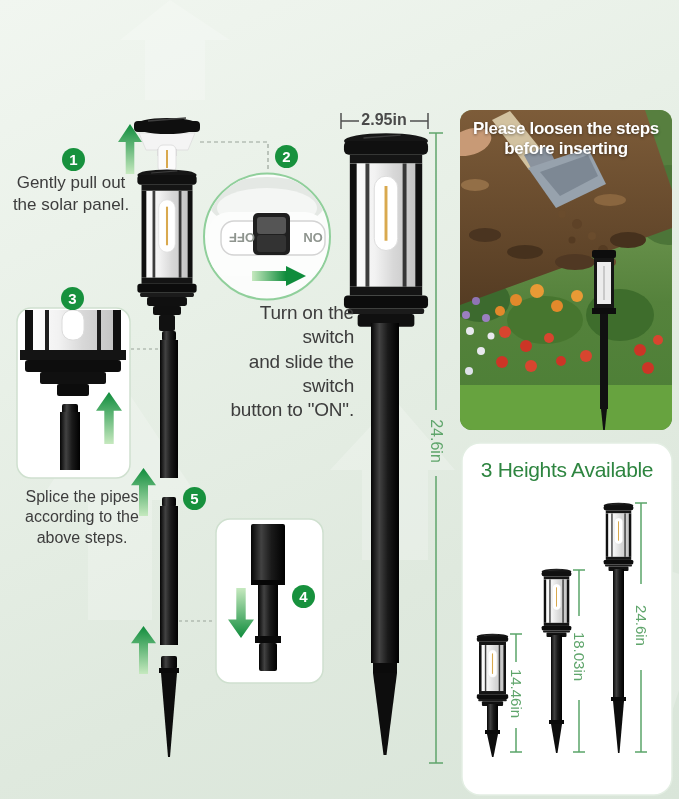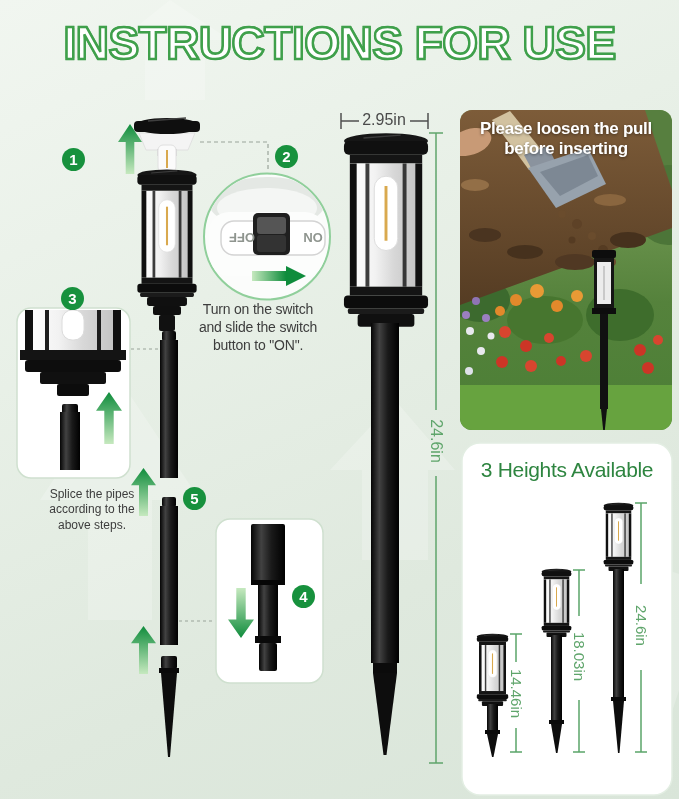--- a/index.html
+++ b/index.html
@@ -301,44 +301,45 @@
   </g>
 
   <g stroke="#5fa56b" stroke-width="1.5">
     <line x1="429" y1="133" x2="443" y2="133"></line>
         <line x1="436" y1="133" x2="436" y2="410"></line>
     <line x1="436" y1="476" x2="436" y2="763"></line>
         <line x1="429" y1="763" x2="443" y2="763"></line>
   </g>
 </svg>
 
-<div class="txt title">INSTRUCTIONS FOR USE</div>
 
 <div class="txt badge" style="left:62px;top:148px;">1</div>
+<div class="txt step-text" style="left:1px;top:172px;width:140px;font-size:17px;">Gently pull out
+the solar panel.</div>
 
 <div class="txt badge" style="left:275px;top:145px;">2</div>
 <div class="txt sw-label rot180" style="left:222px;top:230px;">OFF</div>
 <div class="txt sw-label rot180" style="left:293px;top:230px;">ON</div>
-<div class="txt step-text" style="left:188px;top:301px;width:140px;font-size:14px;letter-spacing:-0.2px;">Turn on the switch
+<div class="txt step-text" style="left:214px;top:301px;width:140px;font-size:19px;letter-spacing:-0.2px;text-align:right;">Turn on the switch
 and slide the switch
 button to "ON".</div>
 
 <div class="txt badge" style="left:61px;top:287px;">3</div>
-<div class="txt step-text" style="left:18px;top:487px;width:148px;font-size:12px;">Splice the pipes
+<div class="txt step-text" style="left:8px;top:487px;width:148px;font-size:16px;">Splice the pipes
 according to the
 above steps.</div>
 
 <div class="txt badge" style="left:292px;top:585px;">4</div>
 
 <div class="txt badge" style="left:183px;top:487px;">5</div>
 
-<div class="txt" style="left:354px;top:111px;width:60px;text-align:center;font-size:16px;color:#4a4a4a;">2.95in</div>
+<div class="txt" style="left:354px;top:111px;width:60px;text-align:center;font-size:16px;color:#4a4a4a;font-weight:bold;">2.95in</div>
 <div class="txt dim rot90" style="left:406px;top:432px;width:60px;">24.6in</div>
 
-<div class="txt photo-caption">Please loosen the pull
+<div class="txt photo-caption">Please loosen the steps
 before inserting</div>
 
 <div class="txt heights-title">3 Heights Available</div>
 <div class="txt dim rot90" style="left:486px;top:685px;width:60px;font-size:15px;">14.46in</div>
 <div class="txt dim rot90" style="left:549px;top:648px;width:60px;font-size:15px;">18.03in</div>
 <div class="txt dim rot90" style="left:611px;top:617px;width:60px;font-size:15px;">24.6in</div>
 
 </div>
 
 </body></html>

